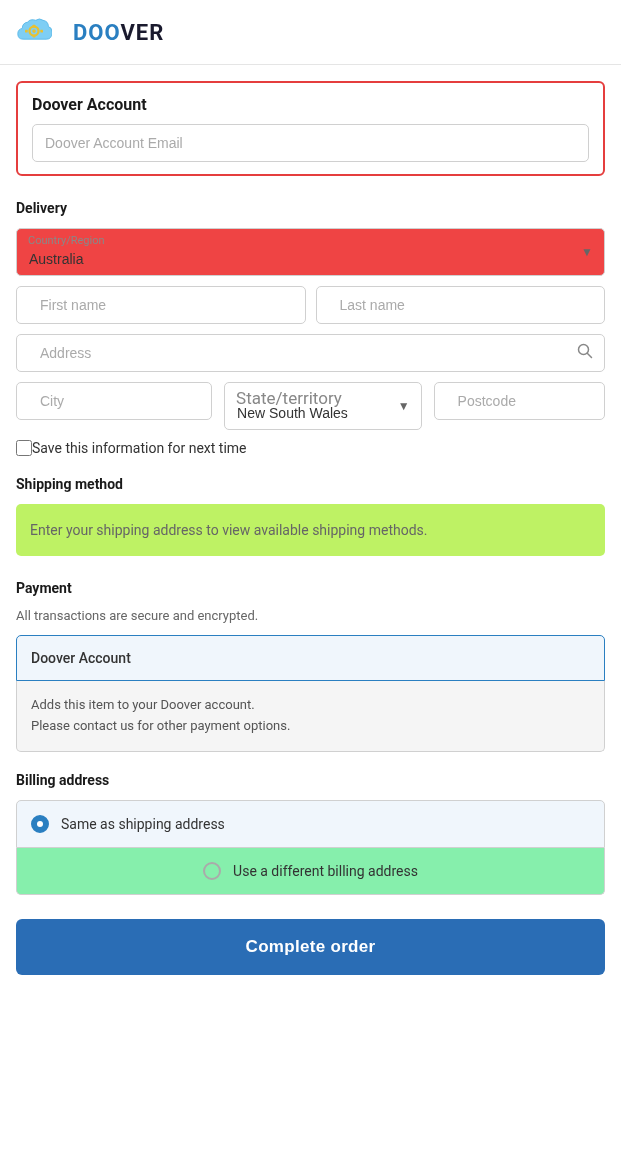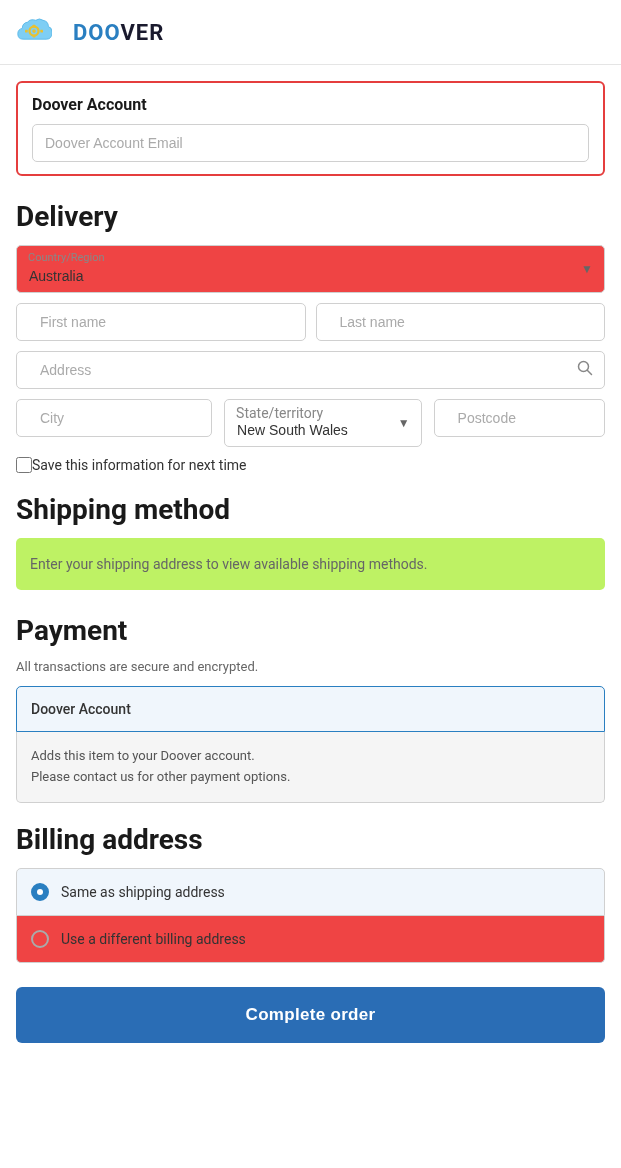--- a/index.html
+++ b/index.html
@@ -37,21 +37,21 @@
       color: #2a7fc1;
     }
 
     
     .main {
       padding: 16px 16px;
     }
 
     
     .section-title {
-      font-size: 28px;
+      font-size: 14px;
       font-weight: 700;
       color: #1a1a1a;
       margin-bottom: 12px;
     }
 
     
     .doover-account-section {
       border: 2px solid #e53e3e;
       border-radius: 6px;
       padding: 12px 14px;
@@ -170,21 +170,21 @@
       flex: 1.2;
     }
     .state-wrapper {
       flex: 1.6;
       position: relative;
     }
     .state-wrapper .label-inside {
       position: absolute;
       top: 6px;
       left: 12px;
-      font-size: 14px;
+      font-size: 17px;
       color: #888;
     }
     .state-select {
       width: 100%;
       border: 1px solid #d0d0d0;
       border-radius: 5px;
       padding: 22px 36px 8px 12px;
       font-size: 14px;
       color: #333;
       outline: none;
@@ -265,21 +265,22 @@
       padding: 14px 14px;
       display: flex;
       align-items: center;
       gap: 12px;
       background: #f0f6fc;
       cursor: pointer;
     }
     .billing-option.second {
       border-radius: 0 0 5px 5px;
       border-top: none;
-      background: #ef4444;
+      background: #86efac;
+      justify-content: center;
     }
     .radio-btn {
       width: 18px;
       height: 18px;
       border-radius: 50%;
       border: 2px solid #aaa;
       display: flex;
       align-items: center;
       justify-content: center;
       flex-shrink: 0;

